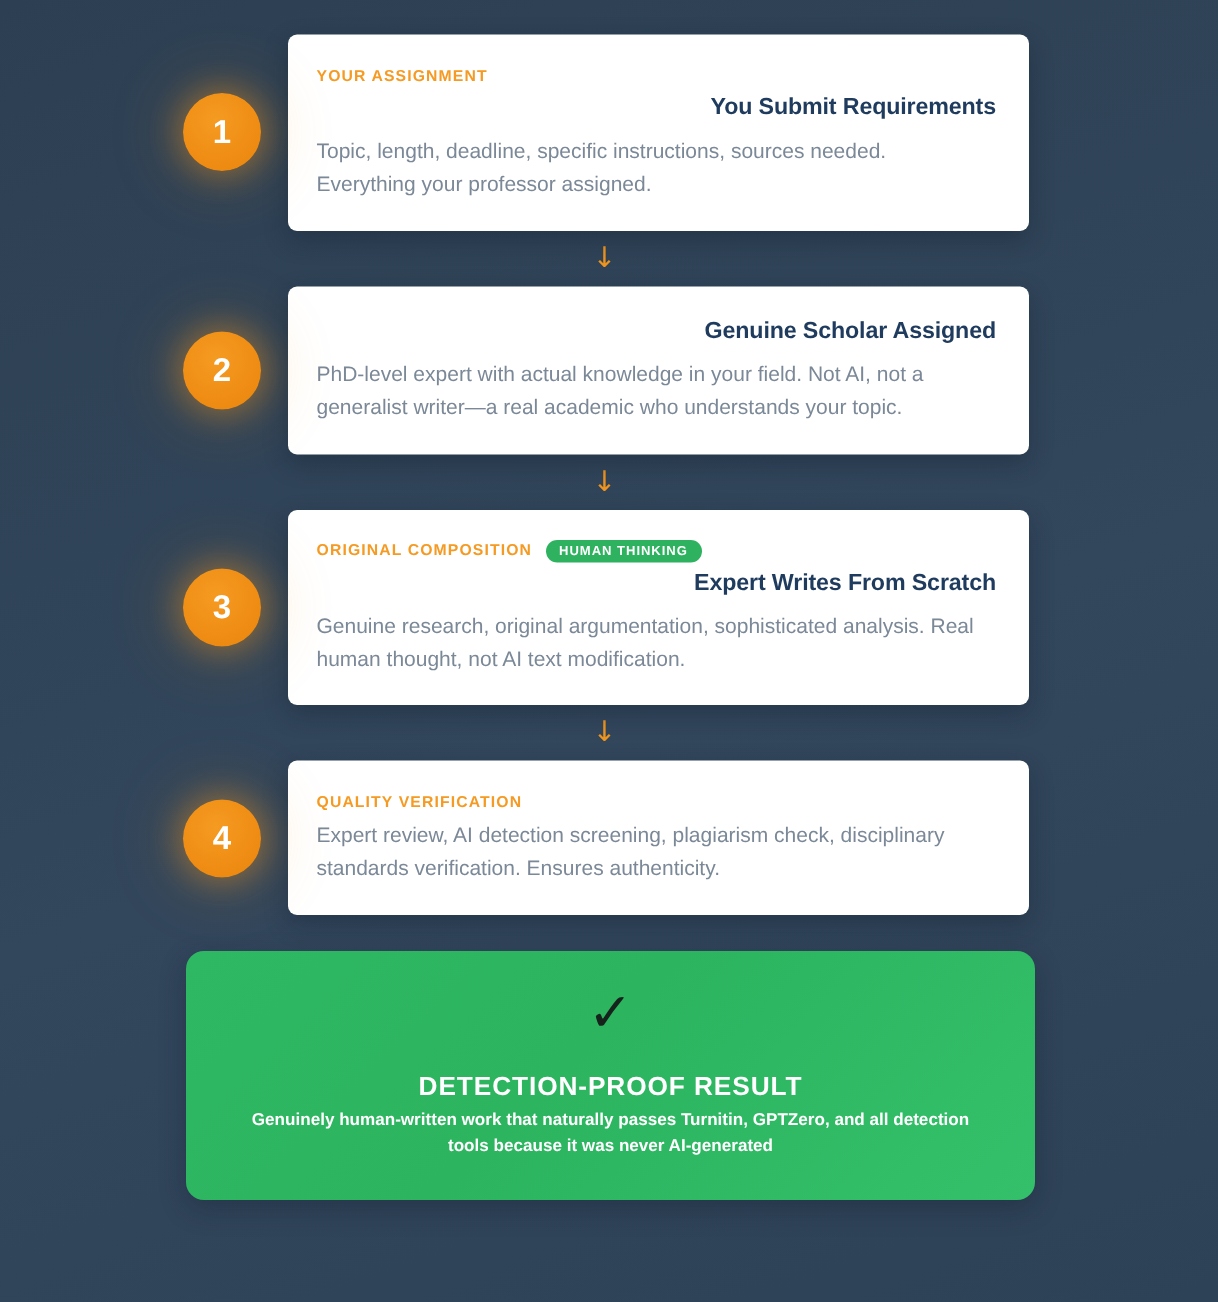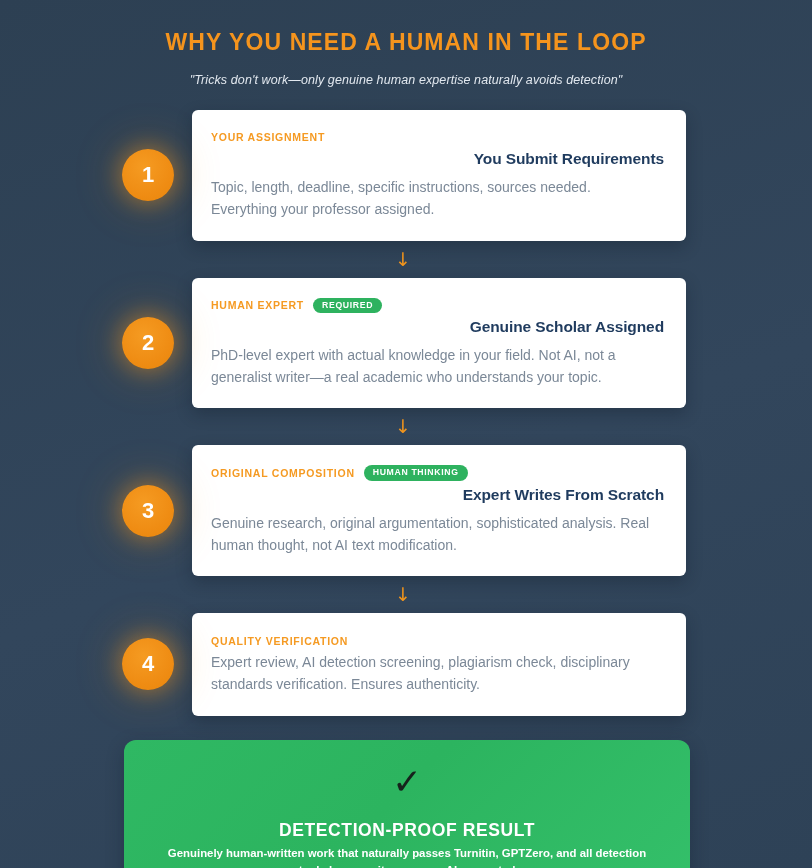--- a/index.html
+++ b/index.html
@@ -187,47 +187,39 @@
     line-height: 1.55;
     max-width: 530px;
     margin: 0 auto;
   }
 </style>
 </head>
 <body>
 
 <div class="page">
 
-  <div class="header">
-    <div class="header-title">WHY YOU NEED A HUMAN IN THE LOOP</div>
-    <div class="header-subtitle">"Tricks don't work—only genuine human expertise naturally avoids detection"</div>
-  </div>
 
   <div class="steps">
 
     <div class="step-row">
       <div class="step-badge">1</div>
       <div class="step-card">
         <div class="eyebrow-line">
           <span class="eyebrow">YOUR ASSIGNMENT</span>
         </div>
         <div class="step-title">You Submit Requirements</div>
         <div class="step-desc">Topic, length, deadline, specific instructions, sources needed. Everything your professor assigned.</div>
       </div>
     </div>
 
     <div class="arrow">↓</div>
 
     <div class="step-row">
       <div class="step-badge">2</div>
       <div class="step-card">
-        <div class="eyebrow-line">
-          <span class="eyebrow">HUMAN EXPERT</span>
-          <span class="pill">REQUIRED</span>
-        </div>
         <div class="step-title">Genuine Scholar Assigned</div>
         <div class="step-desc">PhD-level expert with actual knowledge in your field. Not AI, not a generalist writer—a real academic who understands your topic.</div>
       </div>
     </div>
 
     <div class="arrow">↓</div>
 
     <div class="step-row">
       <div class="step-badge">3</div>
       <div class="step-card">

